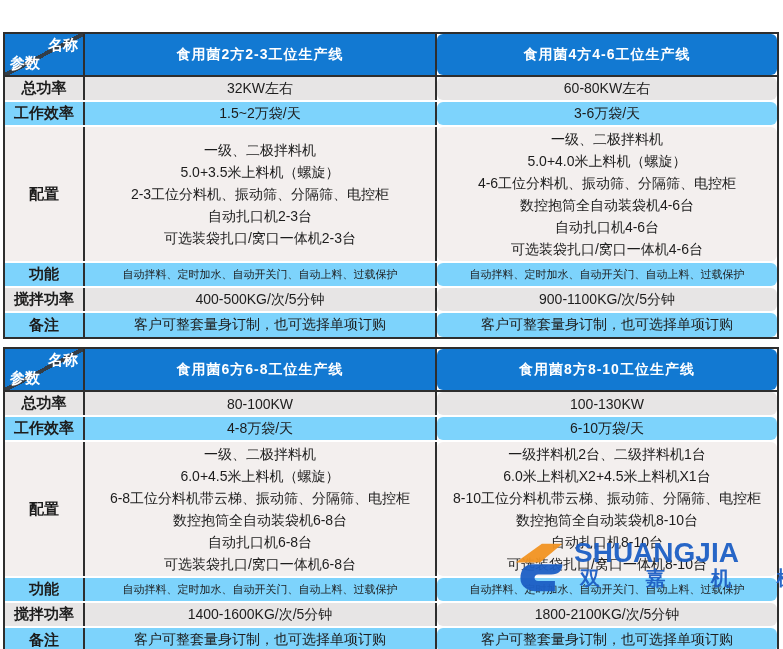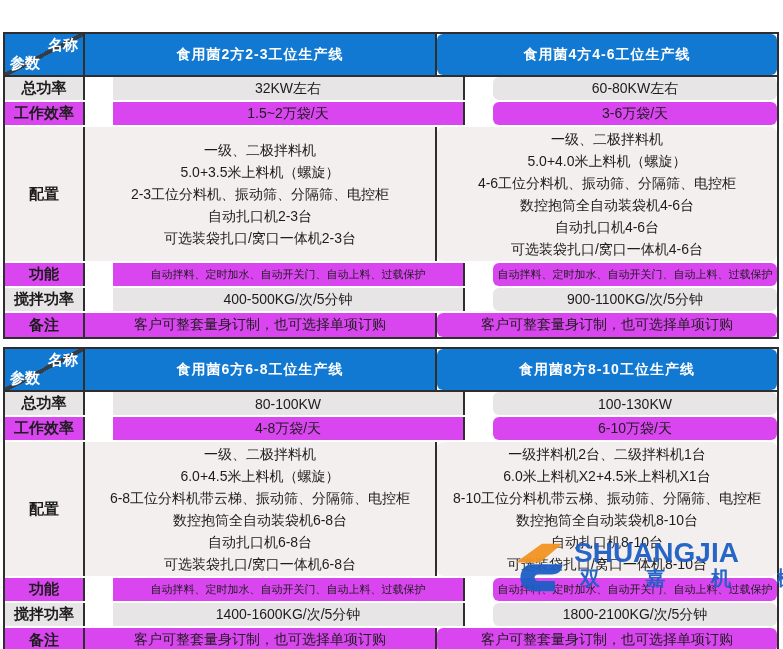--- a/index.html
+++ b/index.html
@@ -56,24 +56,24 @@
     text-align: center;
   }
   .cell {
     display: flex; align-items: center; justify-content: center;
     text-align: center;
     font-size: 14px;
     padding: 0 4px;
   }
   .col1 { width: 352px; border-right: 2px solid #2e2e2e; }
   .col2 { flex: 1; border-radius: 6px; }
-  .r25 { height: 25px; gap: 28px; }
+  .r25 { height: 25px; }
   .r26 { height: 26px; }
   .row.gray  .label-cell, .row.gray  .cell { background: #e7e5e5; }
-  .row.white .label-cell, .row.white .cell { background: #d946ef; }
+  .row.white .label-cell, .row.white .cell { background: #7dd3fc; }
   .row.config-row .label-cell, .row.config-row .cell { background: #f3efee; }
   .config-cell { flex-direction: column; justify-content: center; padding: 1px 4px; }
   .config-line { line-height: 22px; height: 22px; white-space: nowrap; }
   .func-cell { font-size: 11px; white-space: nowrap; }
   
   .watermark {
     position: absolute;
     left: 512px; top: 540px;
     display: flex; align-items: flex-start;
     opacity: 0.95;

